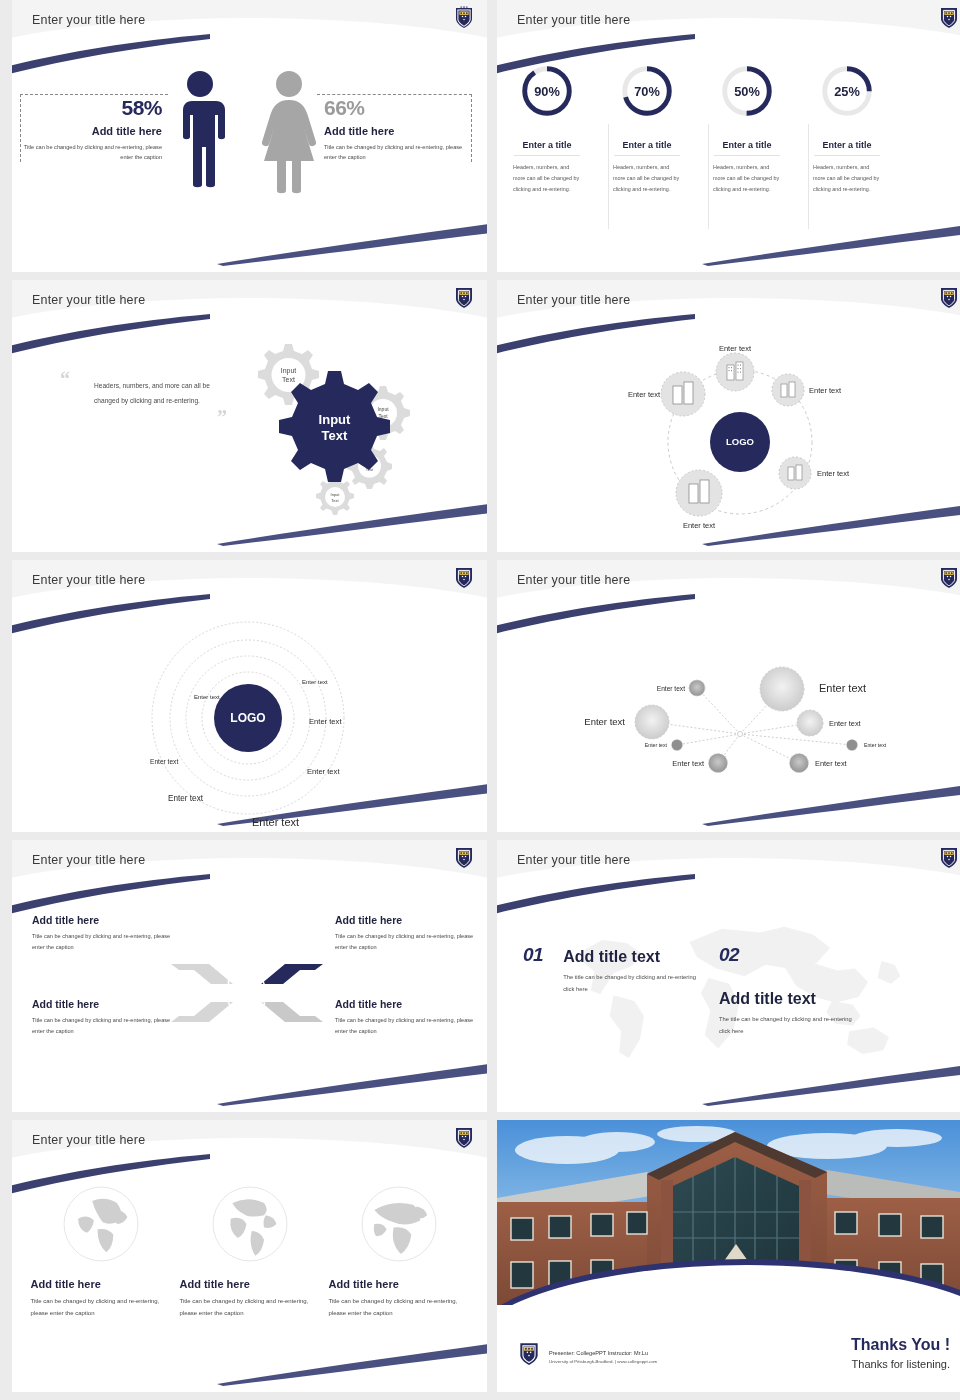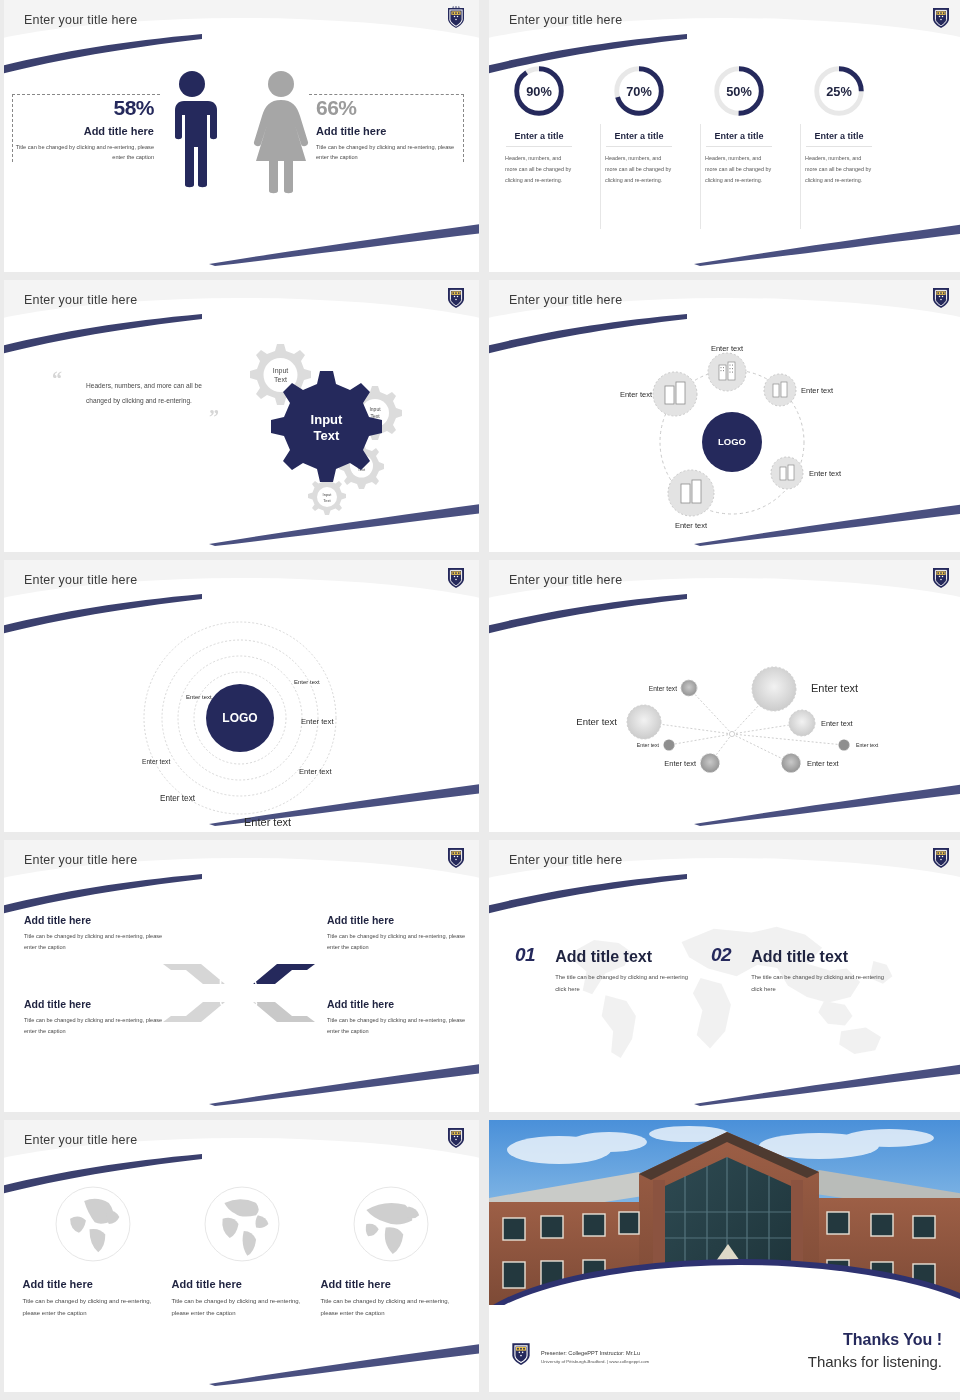--- a/index.html
+++ b/index.html
@@ -8,21 +8,21 @@
     background: #ebebeb;
     font-family: "Liberation Sans", sans-serif;
     overflow: hidden;
   }
   .grid {
     display: grid;
     grid-template-columns: 475px 475px;
     grid-template-rows: repeat(5, 276px);
     column-gap: 10px;
     row-gap: 4px;
-    padding: 0 0 0 4px;
+    padding: 0 0 0 12px;
   }
   .slide {
     position: relative;
     width: 475px; height: 272px;
     background: #ffffff;
     overflow: hidden;
   }
   
   .hdr {
     position: absolute; left: 0; top: 0; width: 100%; height: 46px;
@@ -68,21 +68,21 @@
     border-right: 1px dashed #888; border-top: 1px dashed #888; }
 
   
   .donuts { display: flex; justify-content: flex-start; padding-top: 18px; }
   .donut-col { width: 100px; text-align: center; position: relative; }
   .donut-col:not(:last-child)::after {
     content: ""; position: absolute; right: -12px; top: 60px; width: 1px; height: 105px;
     background: #e6e6e6;
   }
   .dring { width: 54px; height: 54px; margin: 0 auto; }
-  .dlabel { font-size: 9px; font-weight: bold; color: #1f2340; margin-top: 9px; }
+  .dlabel { font-size: 9px; font-weight: bold; color: #1f2340; margin-top: 18px; }
   .dline { width: 66px; height: 1px; background: #e2e2e2; margin: 5px auto 0; }
   .dtext { font-size: 5.4px; color: #5a5a5a; line-height: 2.0; margin-top: 6px; padding: 0 16px; text-align: left; }
 
   
   .quote-l { position: absolute; left: 48px; top: 42px; font-size: 20px; color: #d6d6d6; font-weight: bold; font-family: "Liberation Serif", serif; }
   .quote-r { position: absolute; left: 205px; top: 80px; font-size: 20px; color: #d6d6d6; font-weight: bold; font-family: "Liberation Serif", serif; }
   .quote-body { position: absolute; left: 82px; top: 52px; width: 130px; font-size: 6.6px; color: #4a4a4a; line-height: 2.3; }
   .gearbox { position: absolute; left: 218px; top: 10px; width: 200px; height: 190px; }
   .gtext { fill: #4a4a4a; font-size: 7px; font-family: "Liberation Sans", sans-serif; text-anchor: middle; }
   .gtext.w { fill: #ffffff; font-size: 13px; font-weight: bold; }
@@ -124,21 +124,21 @@
   .photo-mask {
     position: absolute; left: -30px; bottom: -42px; width: 560px; height: 88px;
     background: #2e3270; border-radius: 50% / 100% 100% 0 0;
   }
   .photo-mask2 {
     position: absolute; left: -30px; bottom: -48px; width: 560px; height: 88px;
     background: #ffffff; border-radius: 50% / 100% 100% 0 0;
   }
   .thanks { position: absolute; right: 22px; bottom: 22px; text-align: right; }
   .thanks-h { font-size: 16px; font-weight: bold; color: #25295c; }
-  .thanks-p { font-size: 15px; color: #333; margin-top: 4px; }
+  .thanks-p { font-size: 11px; color: #333; margin-top: 4px; }
   .presenter { position: absolute; left: 52px; bottom: 28px; }
   .p1 { font-size: 5.6px; color: #333; }
   .p2 { font-size: 4.4px; color: #555; margin-top: 3px; }
   .crest-big { position: absolute; left: 21px; bottom: 26px; width: 22px; height: 26px; }
 </style>
 </head>
 <body>
 
 <div class="grid">
 
@@ -663,21 +663,21 @@
           <path d="M352 60 l14 4 l6 12 l-10 8 l-14 -6 z"></path>
         </g>
       </svg>
       <div class="numrow" style="left:26px;">
         <div class="bignum">01</div>
         <div>
           <div class="n-h">Add title text</div>
           <div class="n-p" style="width:135px">The title can be changed by clicking and re-entering click here</div>
         </div>
       </div>
-      <div class="numrow" style="left:222px;">
+      <div class="numrow" style="left:222px;flex-direction:column;">
         <div class="bignum">02</div>
         <div>
           <div class="n-h">Add title text</div>
           <div class="n-p" style="width:135px">The title can be changed by clicking and re-entering click here</div>
         </div>
       </div>
     </div>
 
   </div>
 

